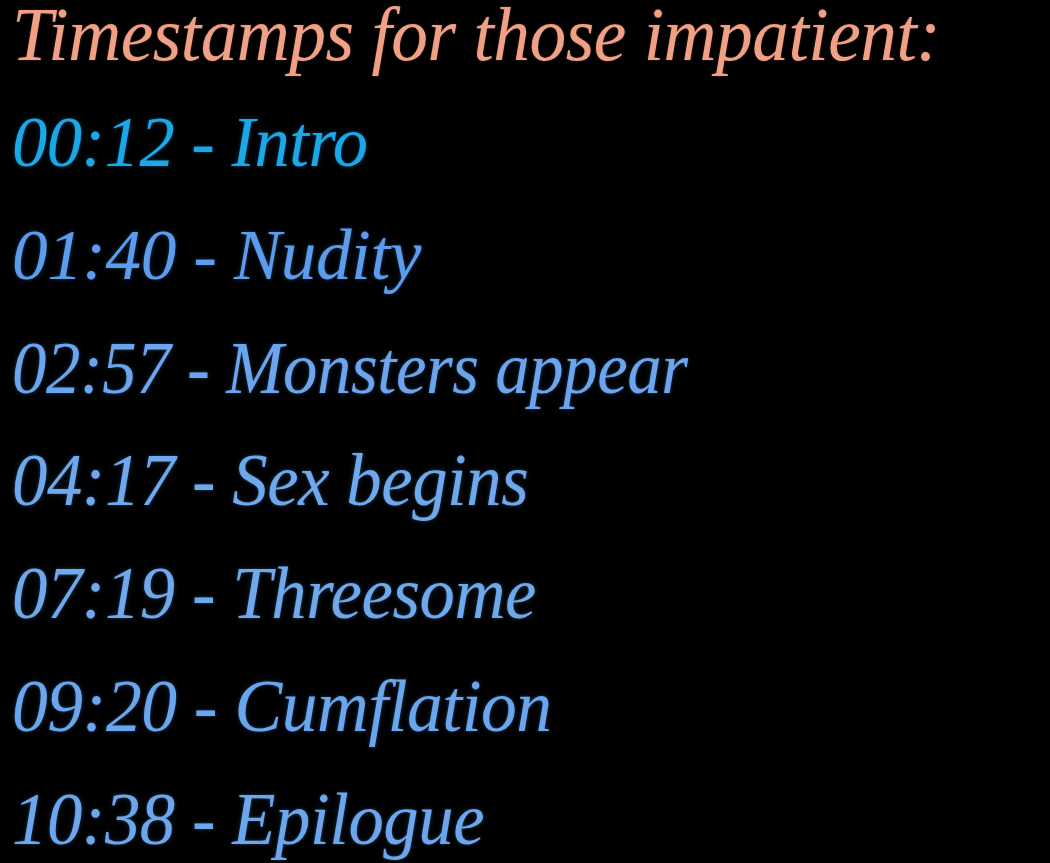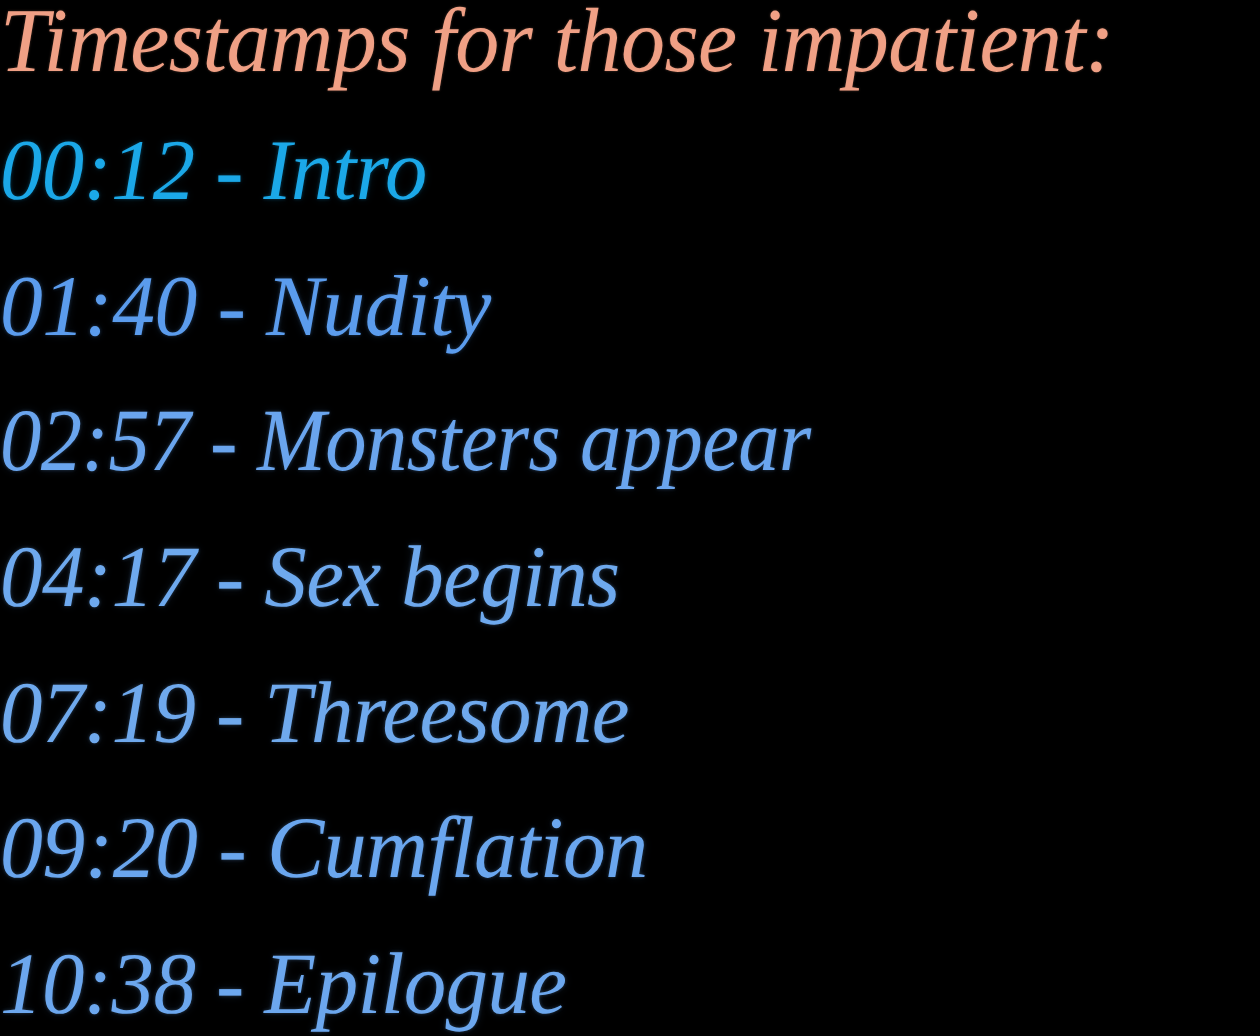--- a/index.html
+++ b/index.html
@@ -11,21 +11,21 @@
   body {
     width: 1050px;
     height: 863px;
     overflow: hidden;
     position: relative;
     font-family: "Liberation Serif", "DejaVu Serif", serif;
   }
 
   #stage {
     position: absolute;
-    left: 0;
+    left: 12px;
     top: 0;
     width: 962px;
     height: 863px;
     background: #000000;
     overflow: hidden;
   }
 
   .line {
     position: absolute;
     left: 0;

